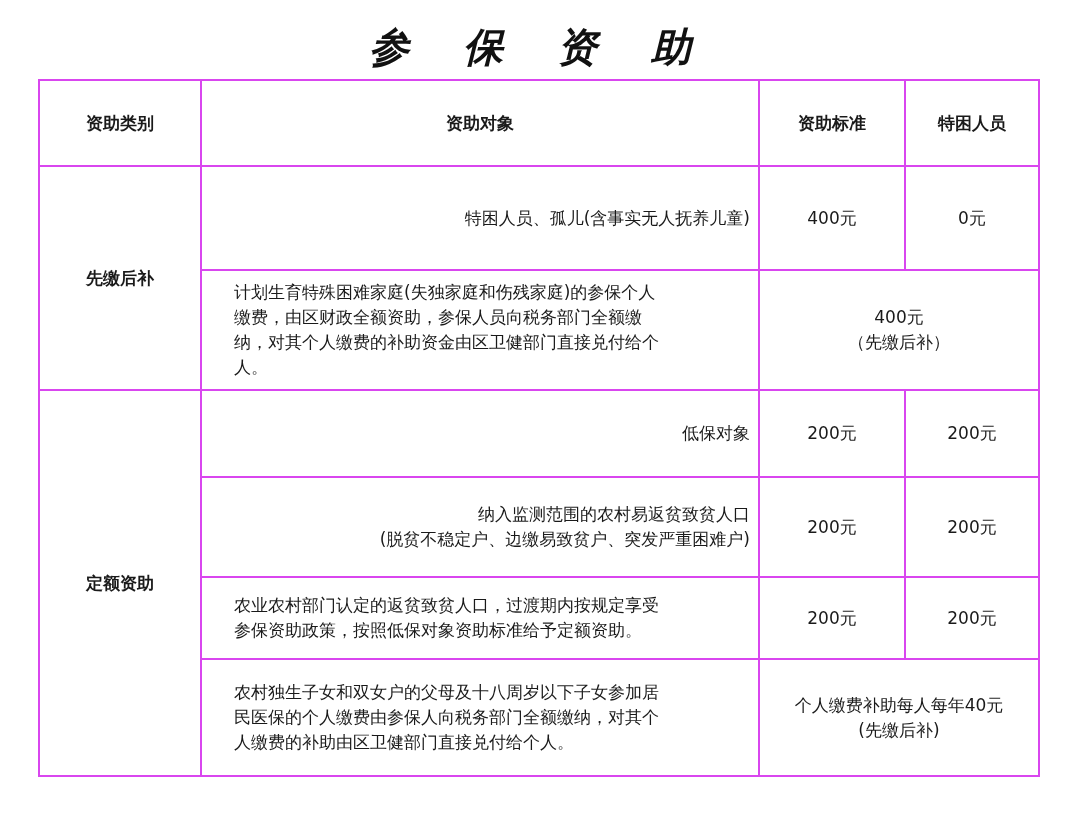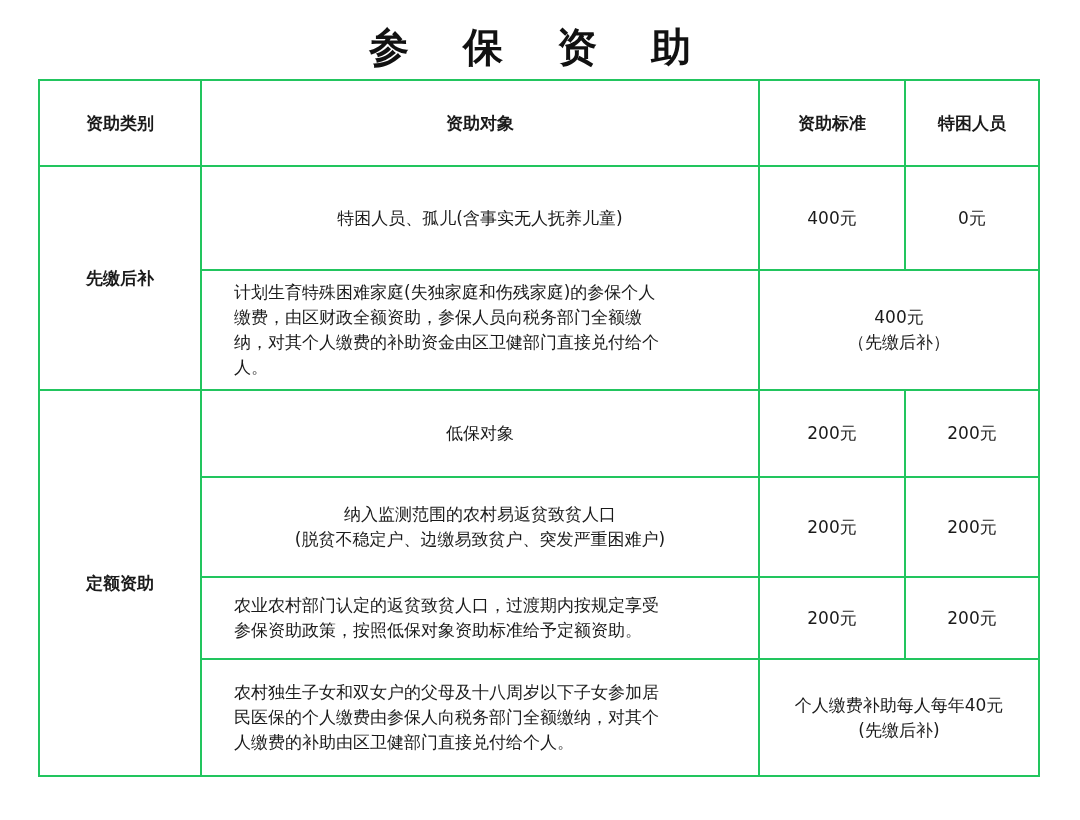--- a/index.html
+++ b/index.html
@@ -1,27 +1,27 @@
 <!DOCTYPE html>
 <html><head>
 <meta charset="utf-8">
 <style>
   html, body { margin:0; padding:0; background:#ffffff; }
   body { width:1080px; height:820px; position:relative; overflow:hidden;
          font-family: "DejaVu Sans", "Liberation Sans", sans-serif; color:#1a1a1a; }
   .title { position:absolute; left:0; top:22px; width:1080px; text-align:center;
            font-family: "DejaVu Serif", "Liberation Serif", serif; font-weight:bold;
-           font-size:40px; letter-spacing:20px; color:#111; line-height:50px; }
+           font-size:40px; letter-spacing:20px; color:#111; line-height:50px;font-style:italic; }
   table { position:absolute; left:38px; top:79px; border-collapse:collapse;
           table-layout:fixed; width:1000px; }
-  td, th { border:2px solid #22c55e; text-align:center; vertical-align:middle;
+  td, th { border:2px solid #d946ef; text-align:center; vertical-align:middle;
            font-size:17px; line-height:25px; padding:0 8px; box-sizing:border-box; }
   th { font-weight:bold; font-size:17px; }
   td.desc { text-align:left; padding:0 24px 0 32px; }
-  td.center { text-align:center;margin-top:12px; }
+  td.center { text-align:right;margin-top:12px; }
   td.cat { font-weight:bold; }
   .l { display:block; }
 </style>
 </head>
 <body>
 
 <div class="title">参 保 资 助</div>
 
 <table>
   <colgroup>

